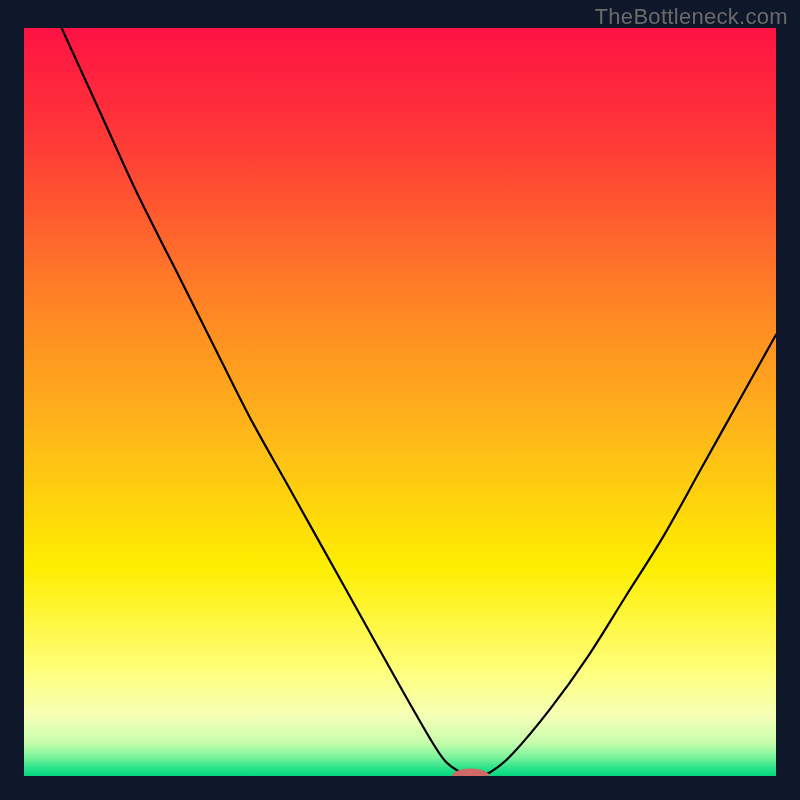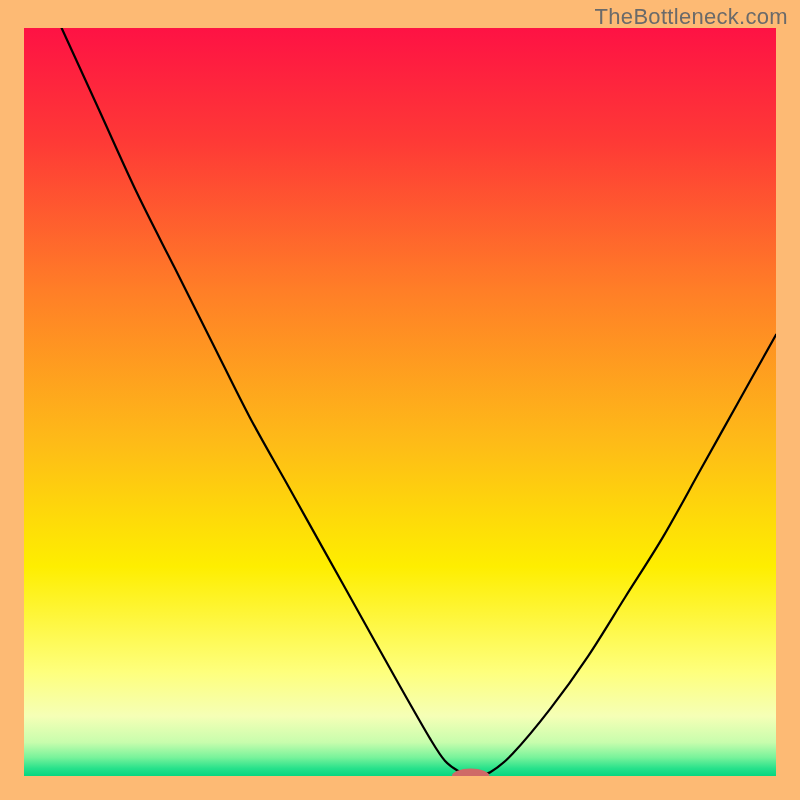--- a/index.html
+++ b/index.html
@@ -8,21 +8,21 @@
     width: 800px;
     height: 800px;
     background: #000;
     overflow: hidden;
     font-family: Arial, Helvetica, sans-serif;
   }
   .frame {
     position: relative;
     width: 800px;
     height: 800px;
-    background: #fdba74;
+    background: #0f172a;
   }
   .watermark {
     position: absolute;
     top: 4px;
     right: 12px;
     color: #6a6a6a;
     font-size: 22px;
     font-weight: 500;
     letter-spacing: 0.3px;
     user-select: none;

